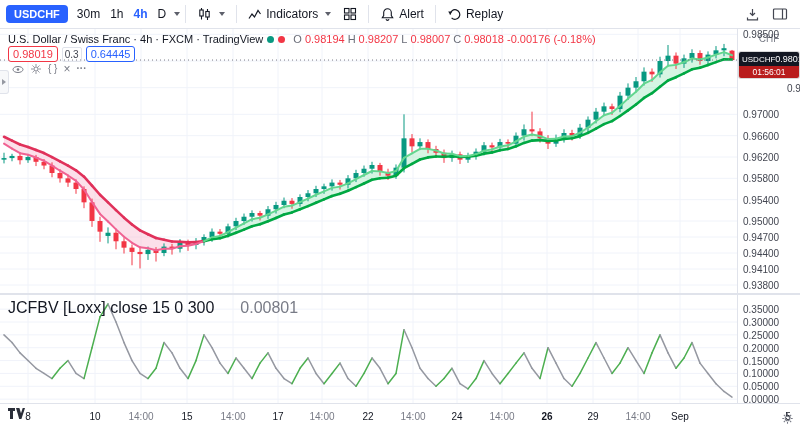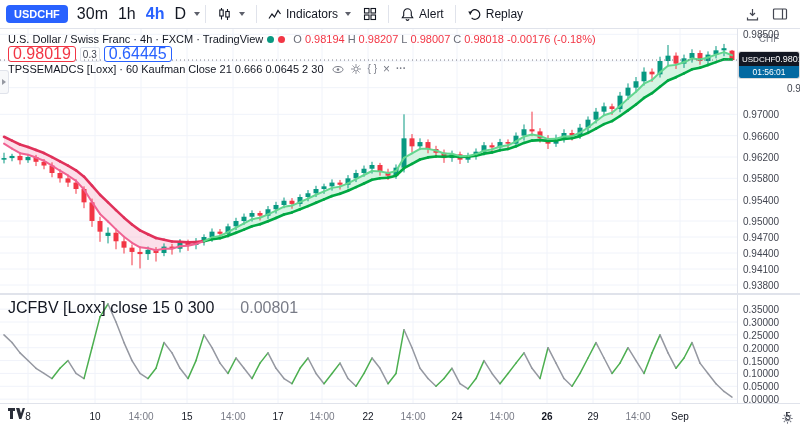--- a/index.html
+++ b/index.html
@@ -5,21 +5,21 @@
   *{box-sizing:border-box;margin:0;padding:0}
   body{background:#fff}
   #app{position:relative;width:800px;height:431px;background:#fff;overflow:hidden;
        font-family:"Liberation Sans","DejaVu Sans",sans-serif;color:#131722}
   
   .toolbar{position:absolute;top:0;left:0;width:800px;height:29px;display:flex;align-items:center;
            padding:0 6px;border-bottom:1px solid #e0e3eb;background:#fff;z-index:30}
   .symbol-badge{display:flex;align-items:center;gap:3px;background:#2962ff;color:#fff;font-size:11px;
                 font-weight:700;padding:3px 8px;border-radius:4px;cursor:pointer;margin-right:4px}
   #intervals{display:flex;align-items:center}
-  .tf{font-size:16px;padding:3px 5px;border-radius:4px;cursor:pointer;color:#131722}
+  .tf{font-size:12px;padding:3px 5px;border-radius:4px;cursor:pointer;color:#131722}
   .tf.active{color:#2962ff;font-weight:700}
   .caret{width:0;height:0;border-left:3.5px solid transparent;border-right:3.5px solid transparent;
          border-top:4px solid #5d606b;display:inline-block;margin-left:3px}
   .divider{width:1px;height:18px;background:#e0e3eb;margin:0 5px}
   .tool-btn{display:flex;align-items:center;gap:4px;font-size:12px;padding:3px 6px;border:none;
             background:none;border-radius:4px;color:#131722;cursor:pointer;font-family:inherit}
   .spacer{flex:1}
   .tool-btn svg{display:block}
   
   svg.pane{position:absolute;left:0;cursor:crosshair;background:#fff}
@@ -32,36 +32,36 @@
               background:#fff;cursor:ns-resize;z-index:10}
   .axis-currency{position:absolute;top:4px;left:0;right:0;text-align:center;font-size:10px;color:#787b86}
   #main-axis-labels{position:absolute;top:0;left:0;right:0;height:264px}
   #osc-axis-labels{position:absolute;top:266px;left:0;right:0;height:108px}
   .ylab{position:absolute;left:5px;transform:translateY(-50%);font-size:10px;color:#434651;white-space:nowrap}
   #last-tag{position:absolute;left:1px;width:60px;z-index:14;border-radius:2px;overflow:hidden;
             box-shadow:0 0 0 1px rgba(0,0,0,.15)}
   #last-tag .row1{display:flex;justify-content:space-between;align-items:center;background:#131722;color:#fff;
                   font-size:8px;padding:2px 3px;white-space:nowrap}
   #last-tag .row1 .pr{font-size:9px}
-  #last-tag .row2{background:#0369a1;color:#fff;font-size:8.5px;text-align:center;padding:1px 0}
+  #last-tag .row2{background:#b91c1c;color:#fff;font-size:8.5px;text-align:center;padding:1px 0}
   
   #time-axis{position:absolute;top:403px;left:0;width:800px;height:28px;border-top:1px solid #e0e3eb;
              background:#fff;cursor:ew-resize;z-index:10}
   .tlab{position:absolute;top:7px;transform:translateX(-50%);font-size:10px;color:#787b86;white-space:nowrap}
   .tlab.major{color:#131722}
   #axis-gear{position:absolute;right:6px;top:7px;cursor:pointer}
   
   #legend{position:absolute;top:32px;left:8px;z-index:20;font-size:11px}
   .legend-row{display:flex;align-items:center;gap:4px;height:14px;margin-bottom:1px}
   .legend-title{color:#131722;cursor:pointer}
   .dot{width:7px;height:7px;border-radius:50%;display:inline-block}
   .ohlc{display:flex;gap:3px;margin-left:4px}
   .ohlc .lbl{color:#6a6d78}
   .ohlc .val{color:#f23645}
-  .pill{border:1px solid;border-radius:3px;padding:0 4px;font-size:16px;line-height:14px;background:#fff}
+  .pill{border:1px solid;border-radius:3px;padding:0 4px;font-size:11px;line-height:14px;background:#fff}
   .pill.bid{color:#f23645;border-color:#f23645}
   .pill.ask{color:#2962ff;border-color:#2962ff}
   .spread{color:#434651;font-size:10px;border:1px solid #e0e3eb;border-radius:2px;padding:0 2px;line-height:13px}
   .ind-name{color:#131722;cursor:pointer}
   .ind-val{color:#f23645}
   .ind-icons{display:flex;gap:6px;align-items:center;color:#787b86;margin-left:4px}
   .ind-icons .ic{cursor:pointer;display:flex;align-items:center;font-size:10px;line-height:10px;color:#787b86}
   #osc-legend{position:absolute;top:299px;left:8px;z-index:20;font-size:16px;display:flex;gap:26px;align-items:center}
   #osc-legend .val{color:#787b86}
   
@@ -793,21 +793,20 @@
         <span class="val">0.98018</span>
         <span class="val">-0.00176 (-0.18%)</span>
       </span>
     </div>
     <div class="legend-row">
       <span class="pill bid">0.98019</span>
       <span class="spread">0.3</span>
       <span class="pill ask">0.64445</span>
     </div>
     <div class="legend-row">
-      <span class="ind-name">TPSSEMADCS [Loxx] · 60 Kaufman Close 21 0.666 0.0645 2 30</span>
       <span class="ind-icons">
         <span class="ic">
           <svg width="12" height="9" viewBox="0 0 12 9">
               <g stroke="#787b86" fill="none">
             <ellipse cx="6" cy="4.5" rx="5" ry="3"></ellipse>
                 <circle cx="6" cy="4.5" r="1.3" fill="#787b86" stroke="none"></circle>
           </g>
             </svg>
         </span>
         <span class="ic">

